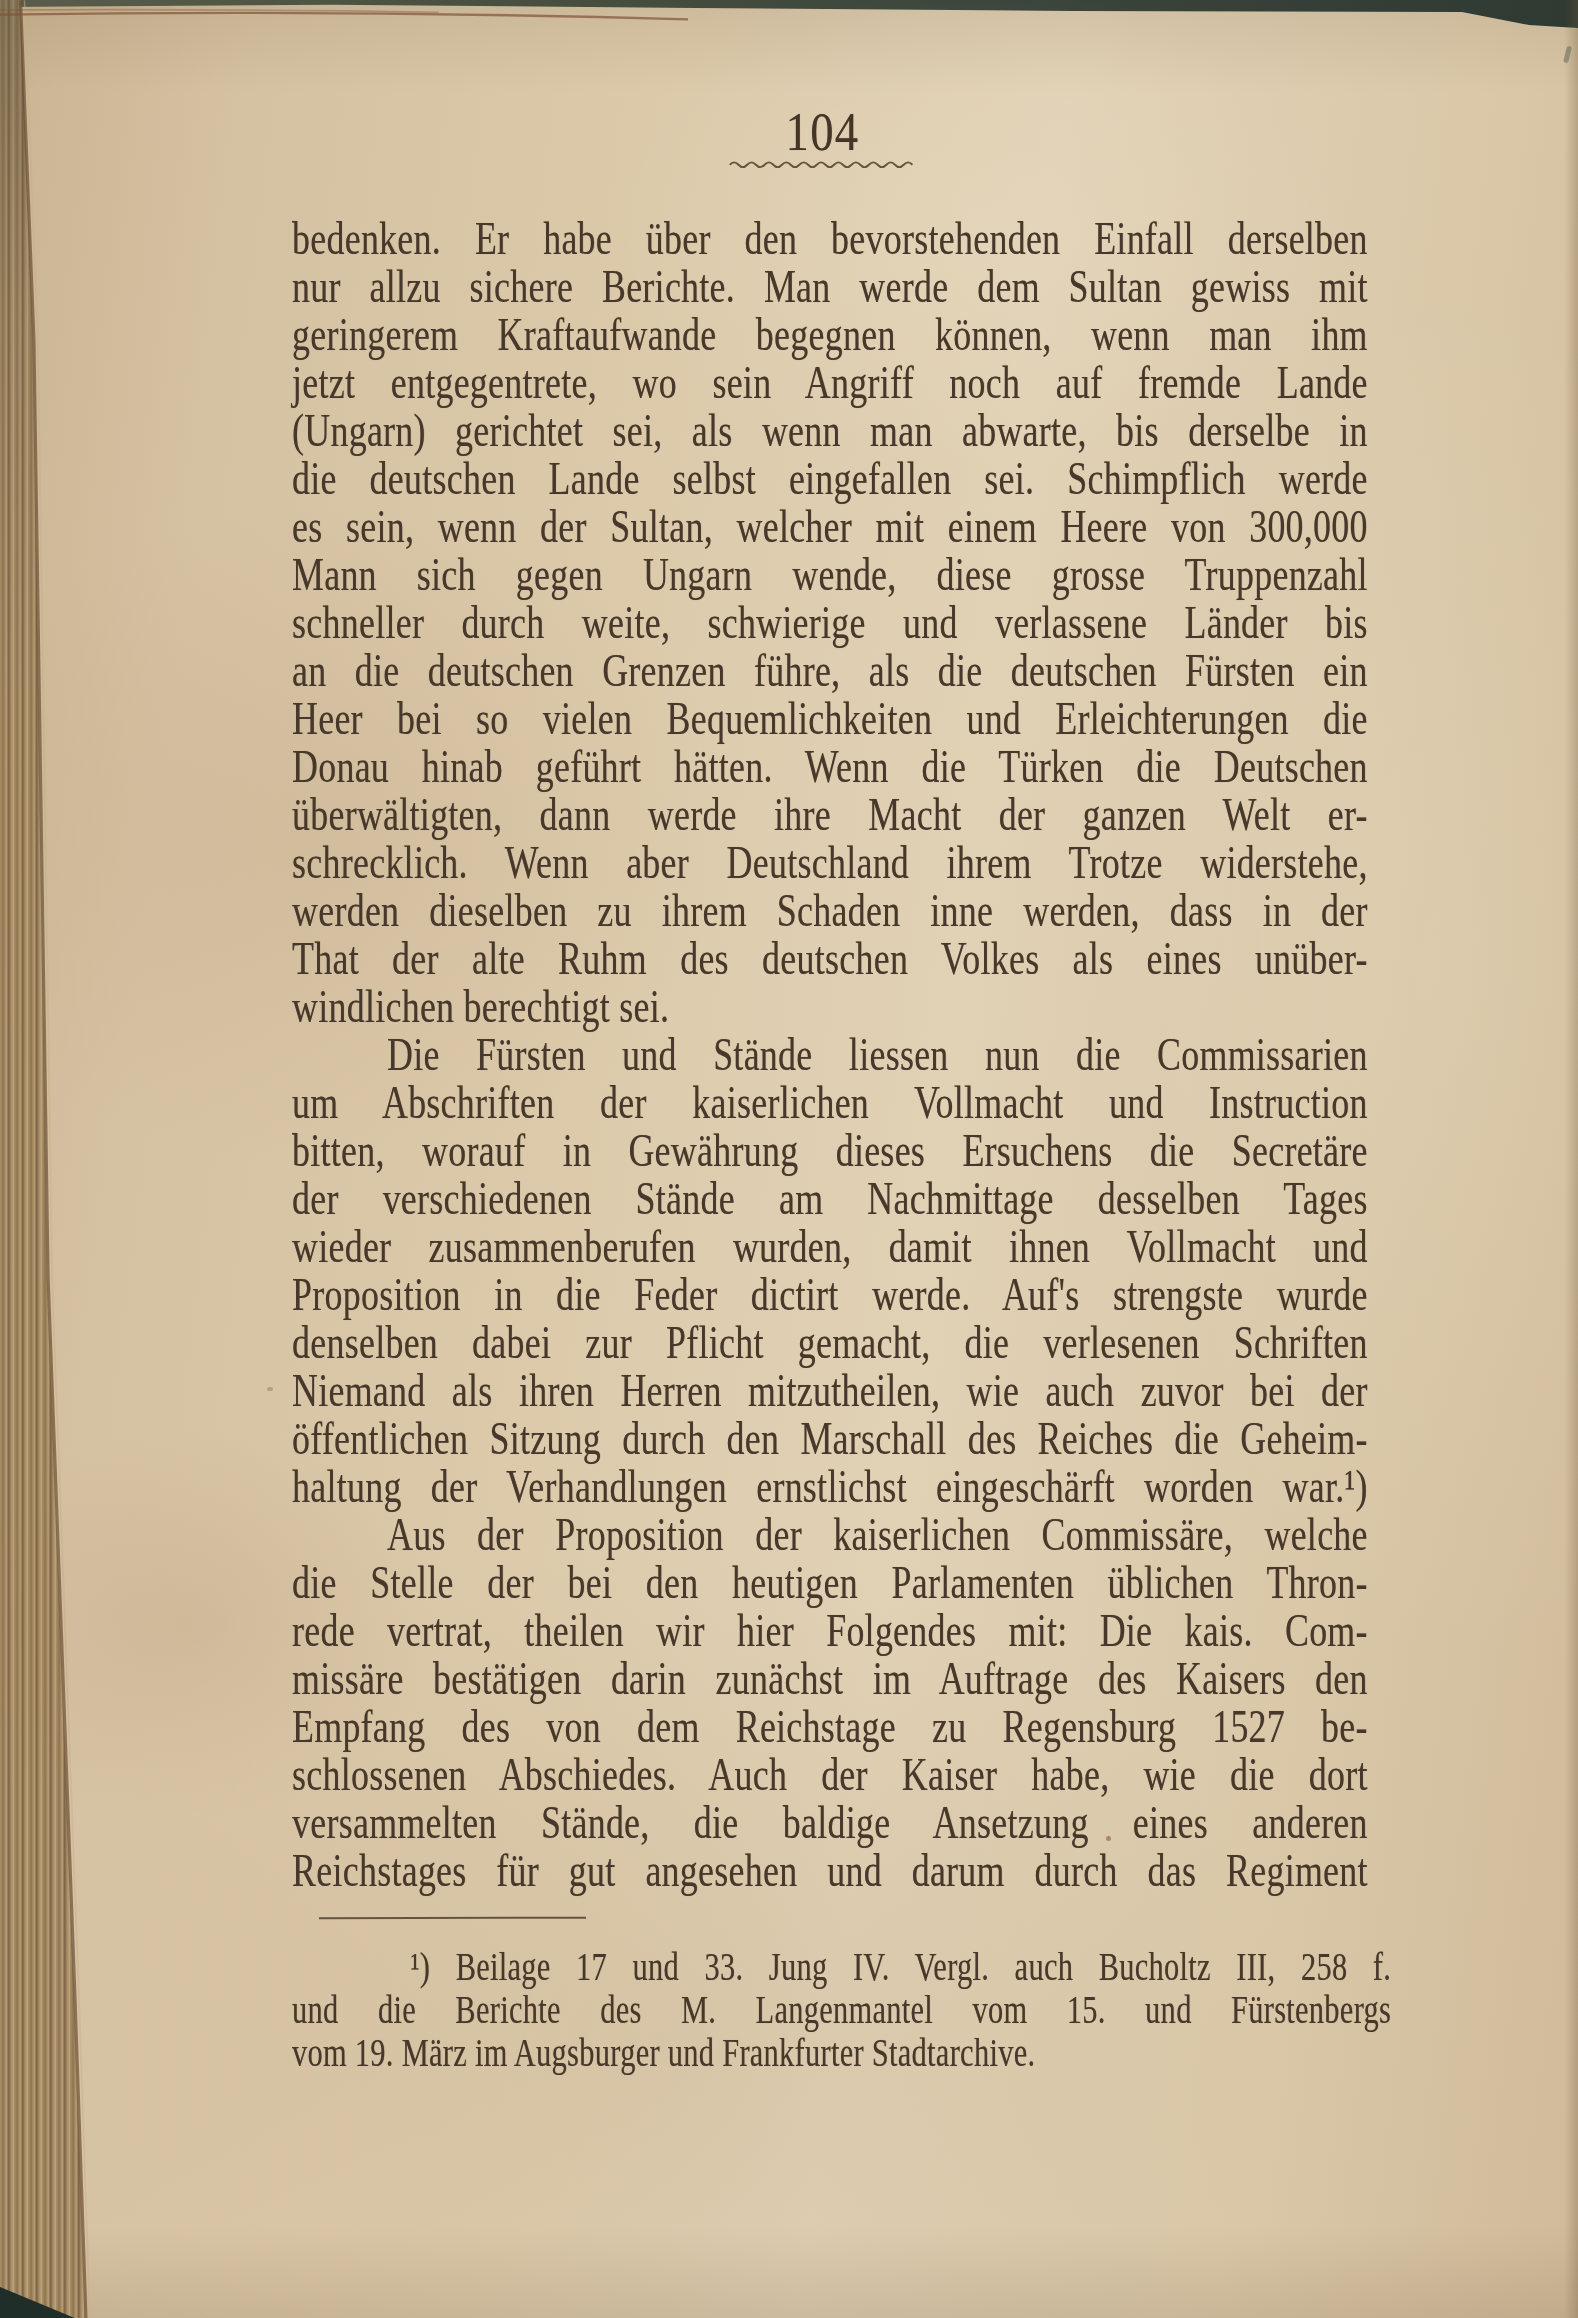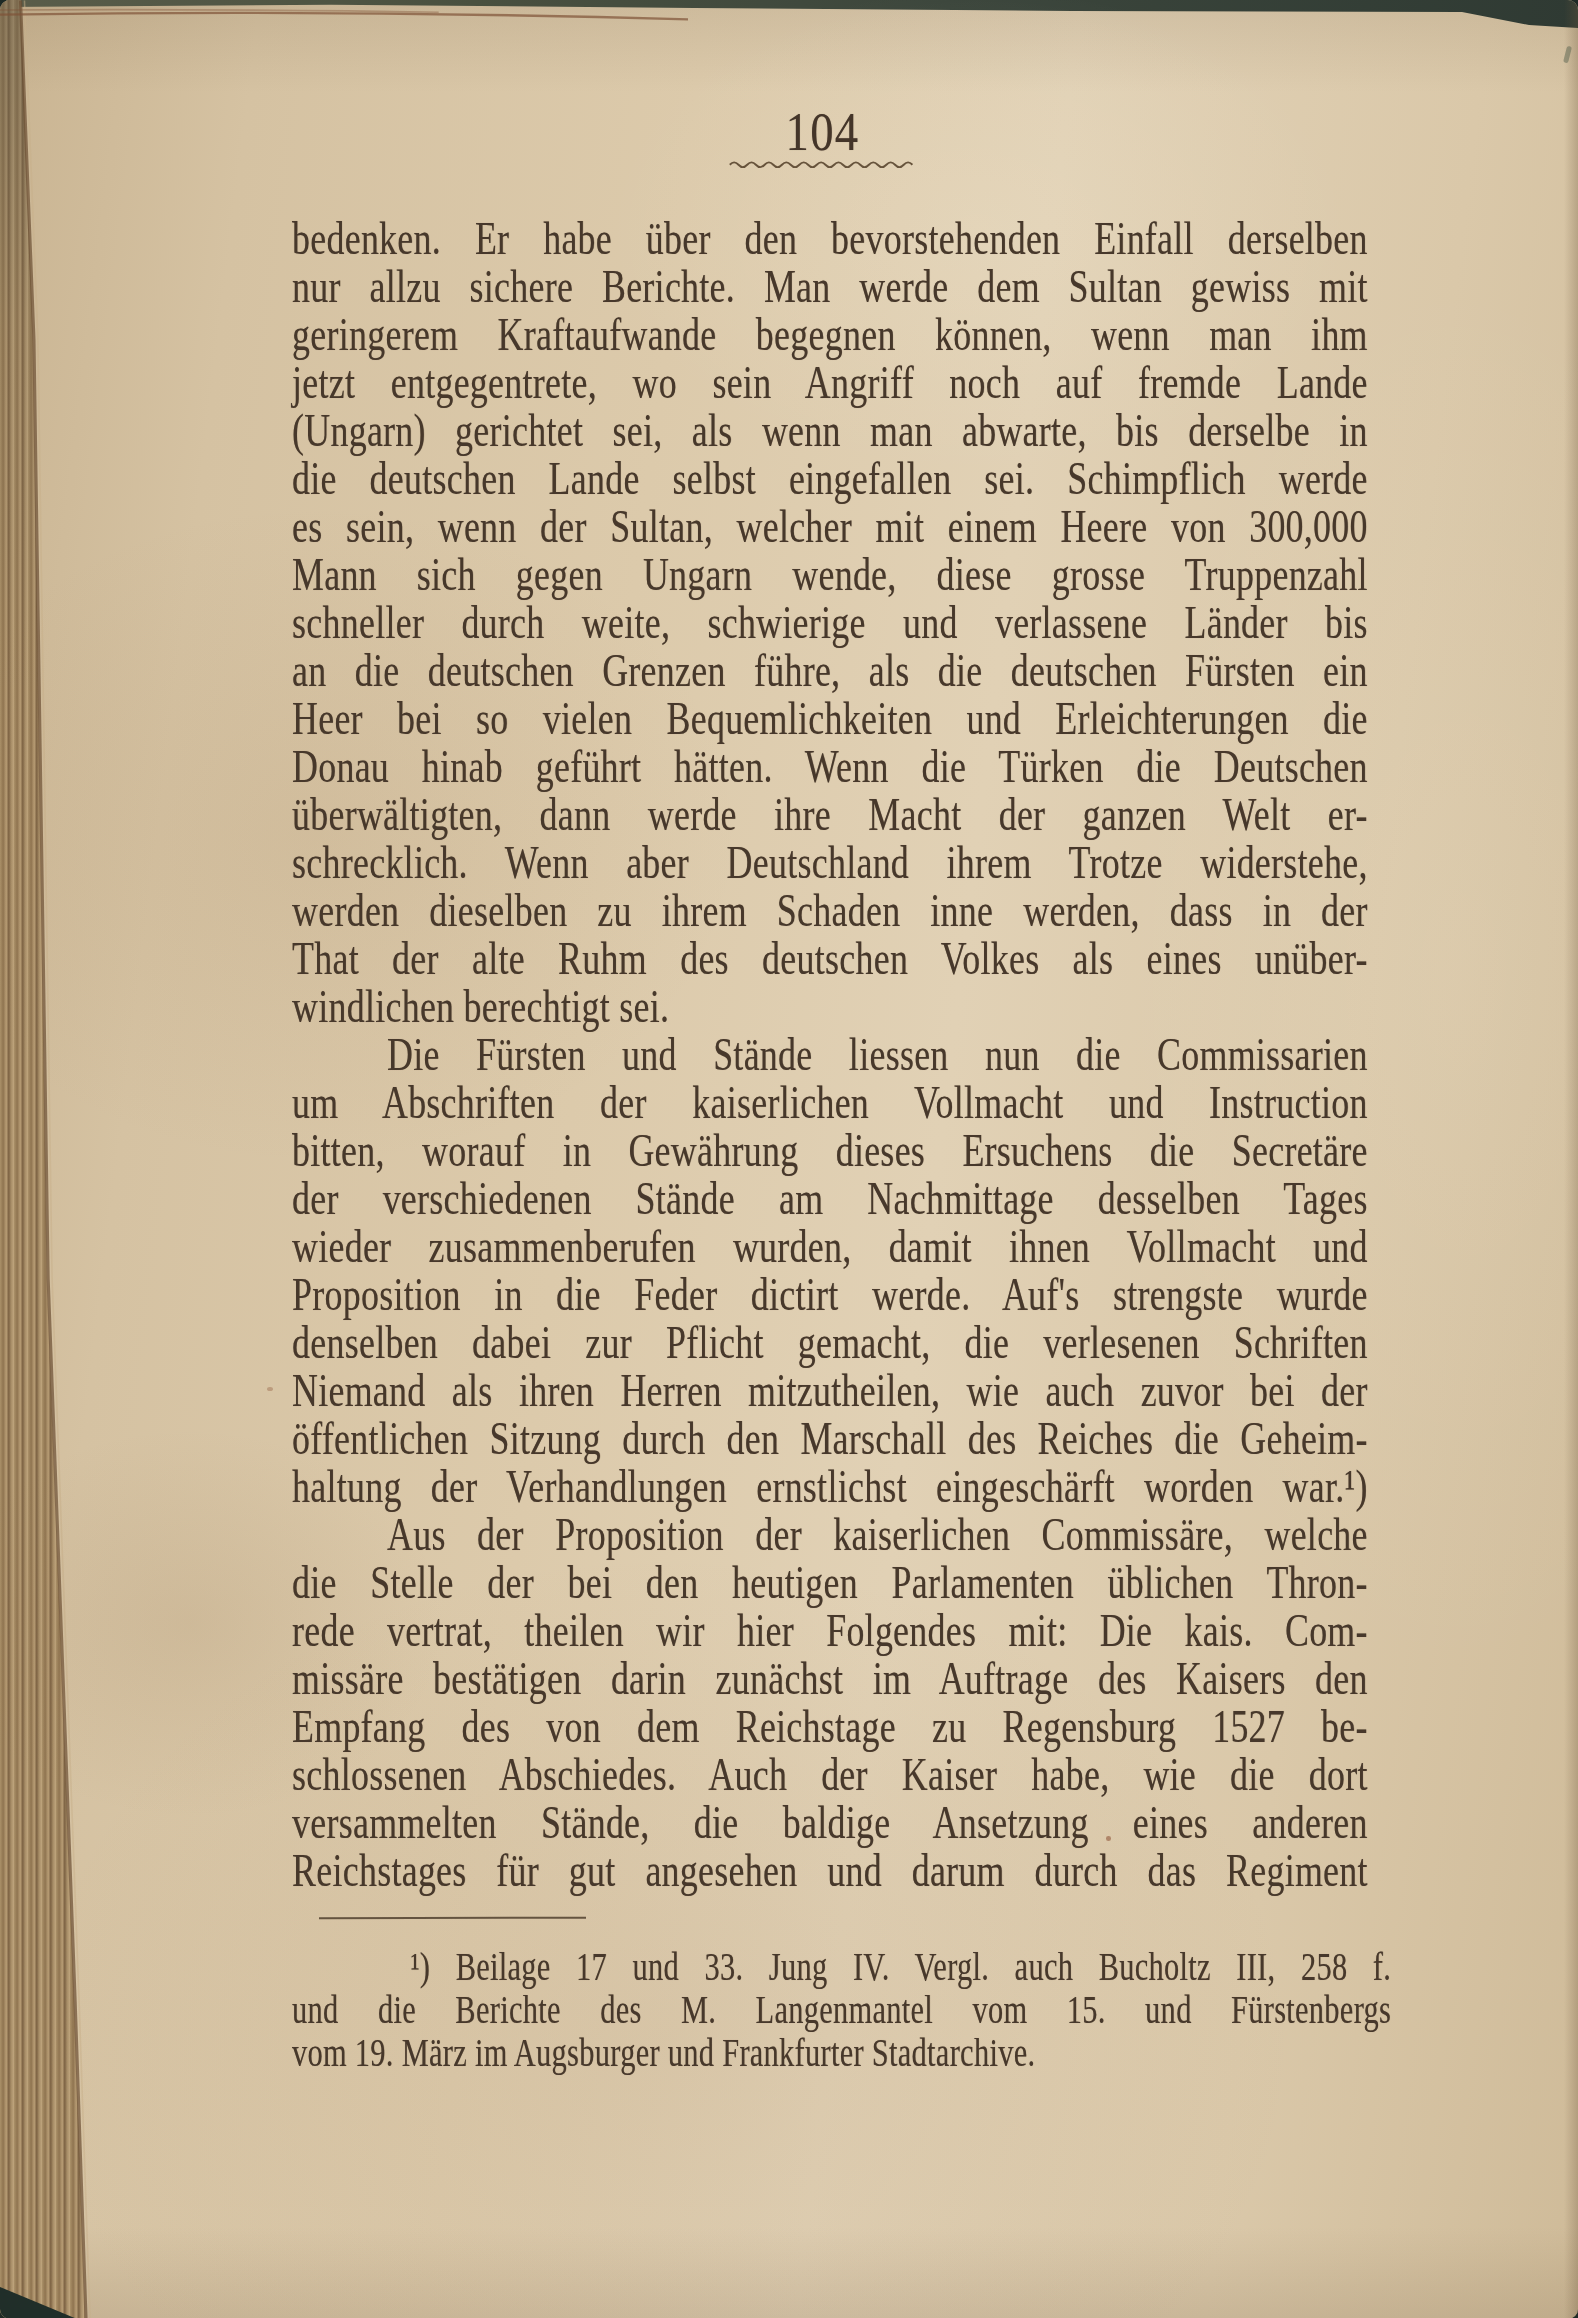--- a/index.html
+++ b/index.html
@@ -1,19 +1,18 @@
 <!DOCTYPE html>
 <html style="font-size:12.6px"><head>
 <meta charset="utf-8">
 <style>
   html,body{margin:0;padding:0;background:#1f2a26;}
   .canvas{
     position:relative;width:1578px;height:2319px;overflow:hidden;
     font-family:"Liberation Serif","DejaVu Serif",serif;
-    border-radius:10px;
   }
   
   .paper{
     position:absolute;inset:0;
     background:
       linear-gradient(180deg, rgba(110,88,60,.14) 0%, rgba(110,88,60,0) 4%, rgba(110,88,60,0) 96%, rgba(110,88,60,.16) 100%),
       linear-gradient(97deg,#c9b492 0%,#d5c2a2 14%,#dccaab 38%,#e1d1b5 58%,#dac8a9 80%,#cfbb99 100%);
   }
   .texture{
     position:absolute;inset:0;pointer-events:none;z-index:6;

